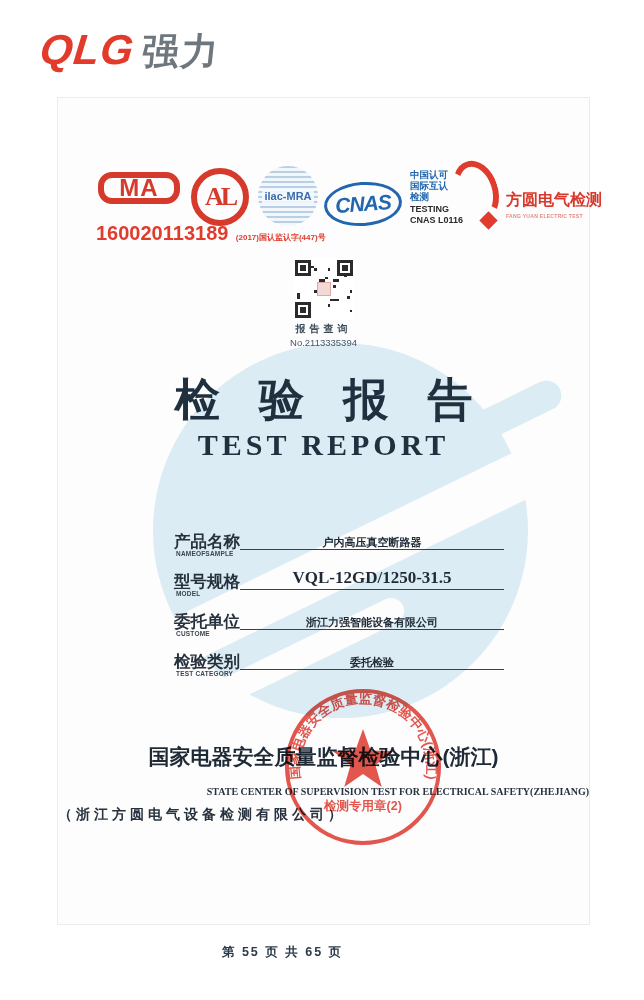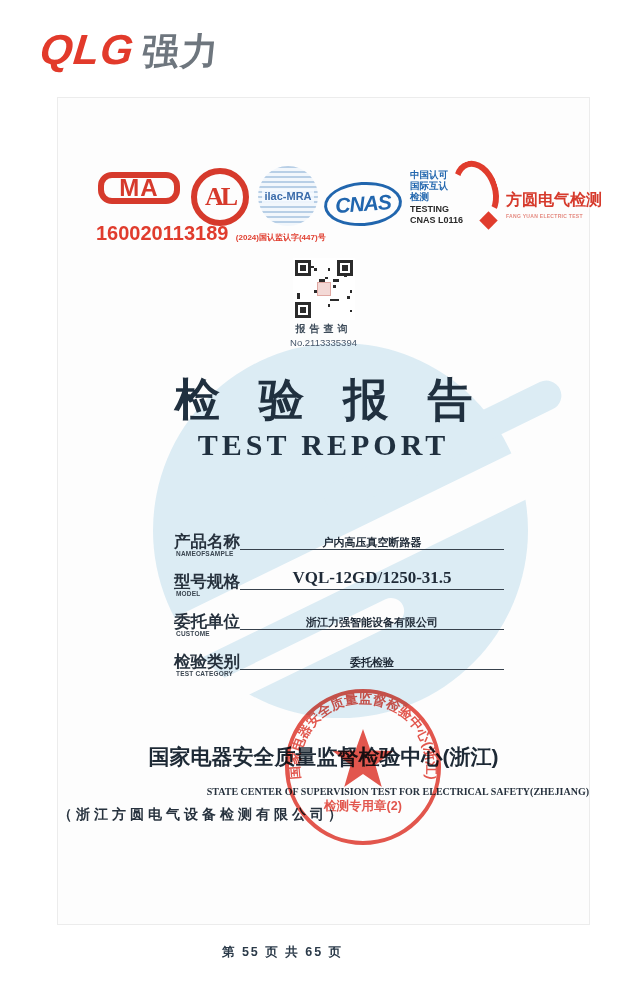--- a/index.html
+++ b/index.html
@@ -145,21 +145,21 @@
   </div>
 
   <div class="layer content">
 
     <div class="cert-row">
       <div class="cma-mark">
         <span>MA</span>
       </div>
       <div class="cma-num">
         <span class="big">160020113189</span>
-        <span class="small">(2024)国认监认字(447)号</span>
+        <span class="small">(2017)国认监认字(447)号</span>
       </div>
       <div class="cal-mark">
         <span>AL</span>
       </div>
       <div class="ilac-mark">
         <span>ilac-MRA</span>
       </div>
       <div class="cnas-mark">
         <span>CNAS</span>
       </div>

